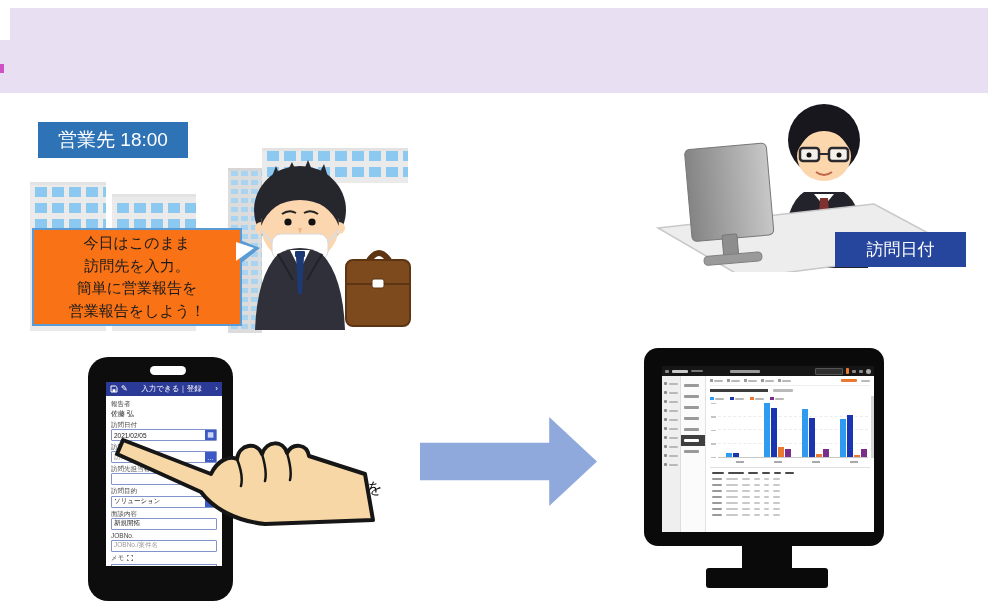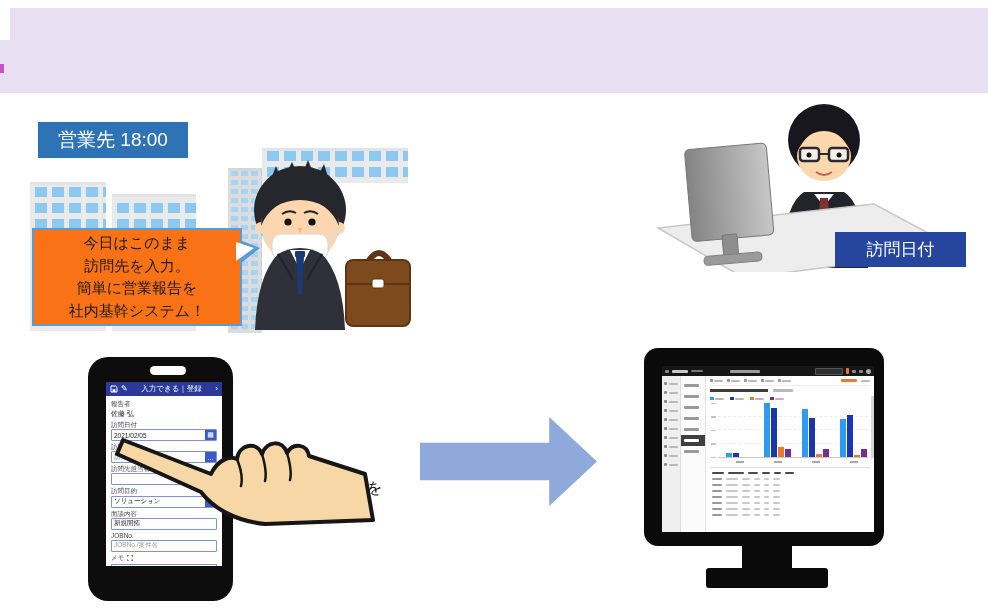--- a/index.html
+++ b/index.html
@@ -151,21 +151,21 @@
     <path d="M120,104 Q131,86 142,104" stroke="#5d3512" stroke-width="6" fill="none"></path>
     <rect x="98" y="102" width="64" height="66" rx="7" fill="#7c4a1d" stroke="#5d3512" stroke-width="2"></rect>
     <path d="M98,126 L162,126" stroke="#5d3512" stroke-width="2"></path>
     <rect x="124" y="121" width="12" height="9" rx="2" fill="#fff" stroke="#5d3512"></rect>
   </svg>
 
   <div class="abs" id="bubble">
     <p>今日はこのまま</p>
     <p>訪問先を入力。</p>
     <p>簡単に営業報告を</p>
-    <p>社内基幹システム！</p>
+    <p>営業報告をしよう！</p>
   </div>
   <div class="abs tail-o"></div>
   <div class="abs tail-i"></div>
 
 
   <div class="abs" id="phone"></div>
   <div class="abs" id="speaker"></div>
   <div class="abs" id="screen">
     <div id="app-header">
       <svg class="hd-ic" width="8" height="8" viewBox="0 0 8 8">

